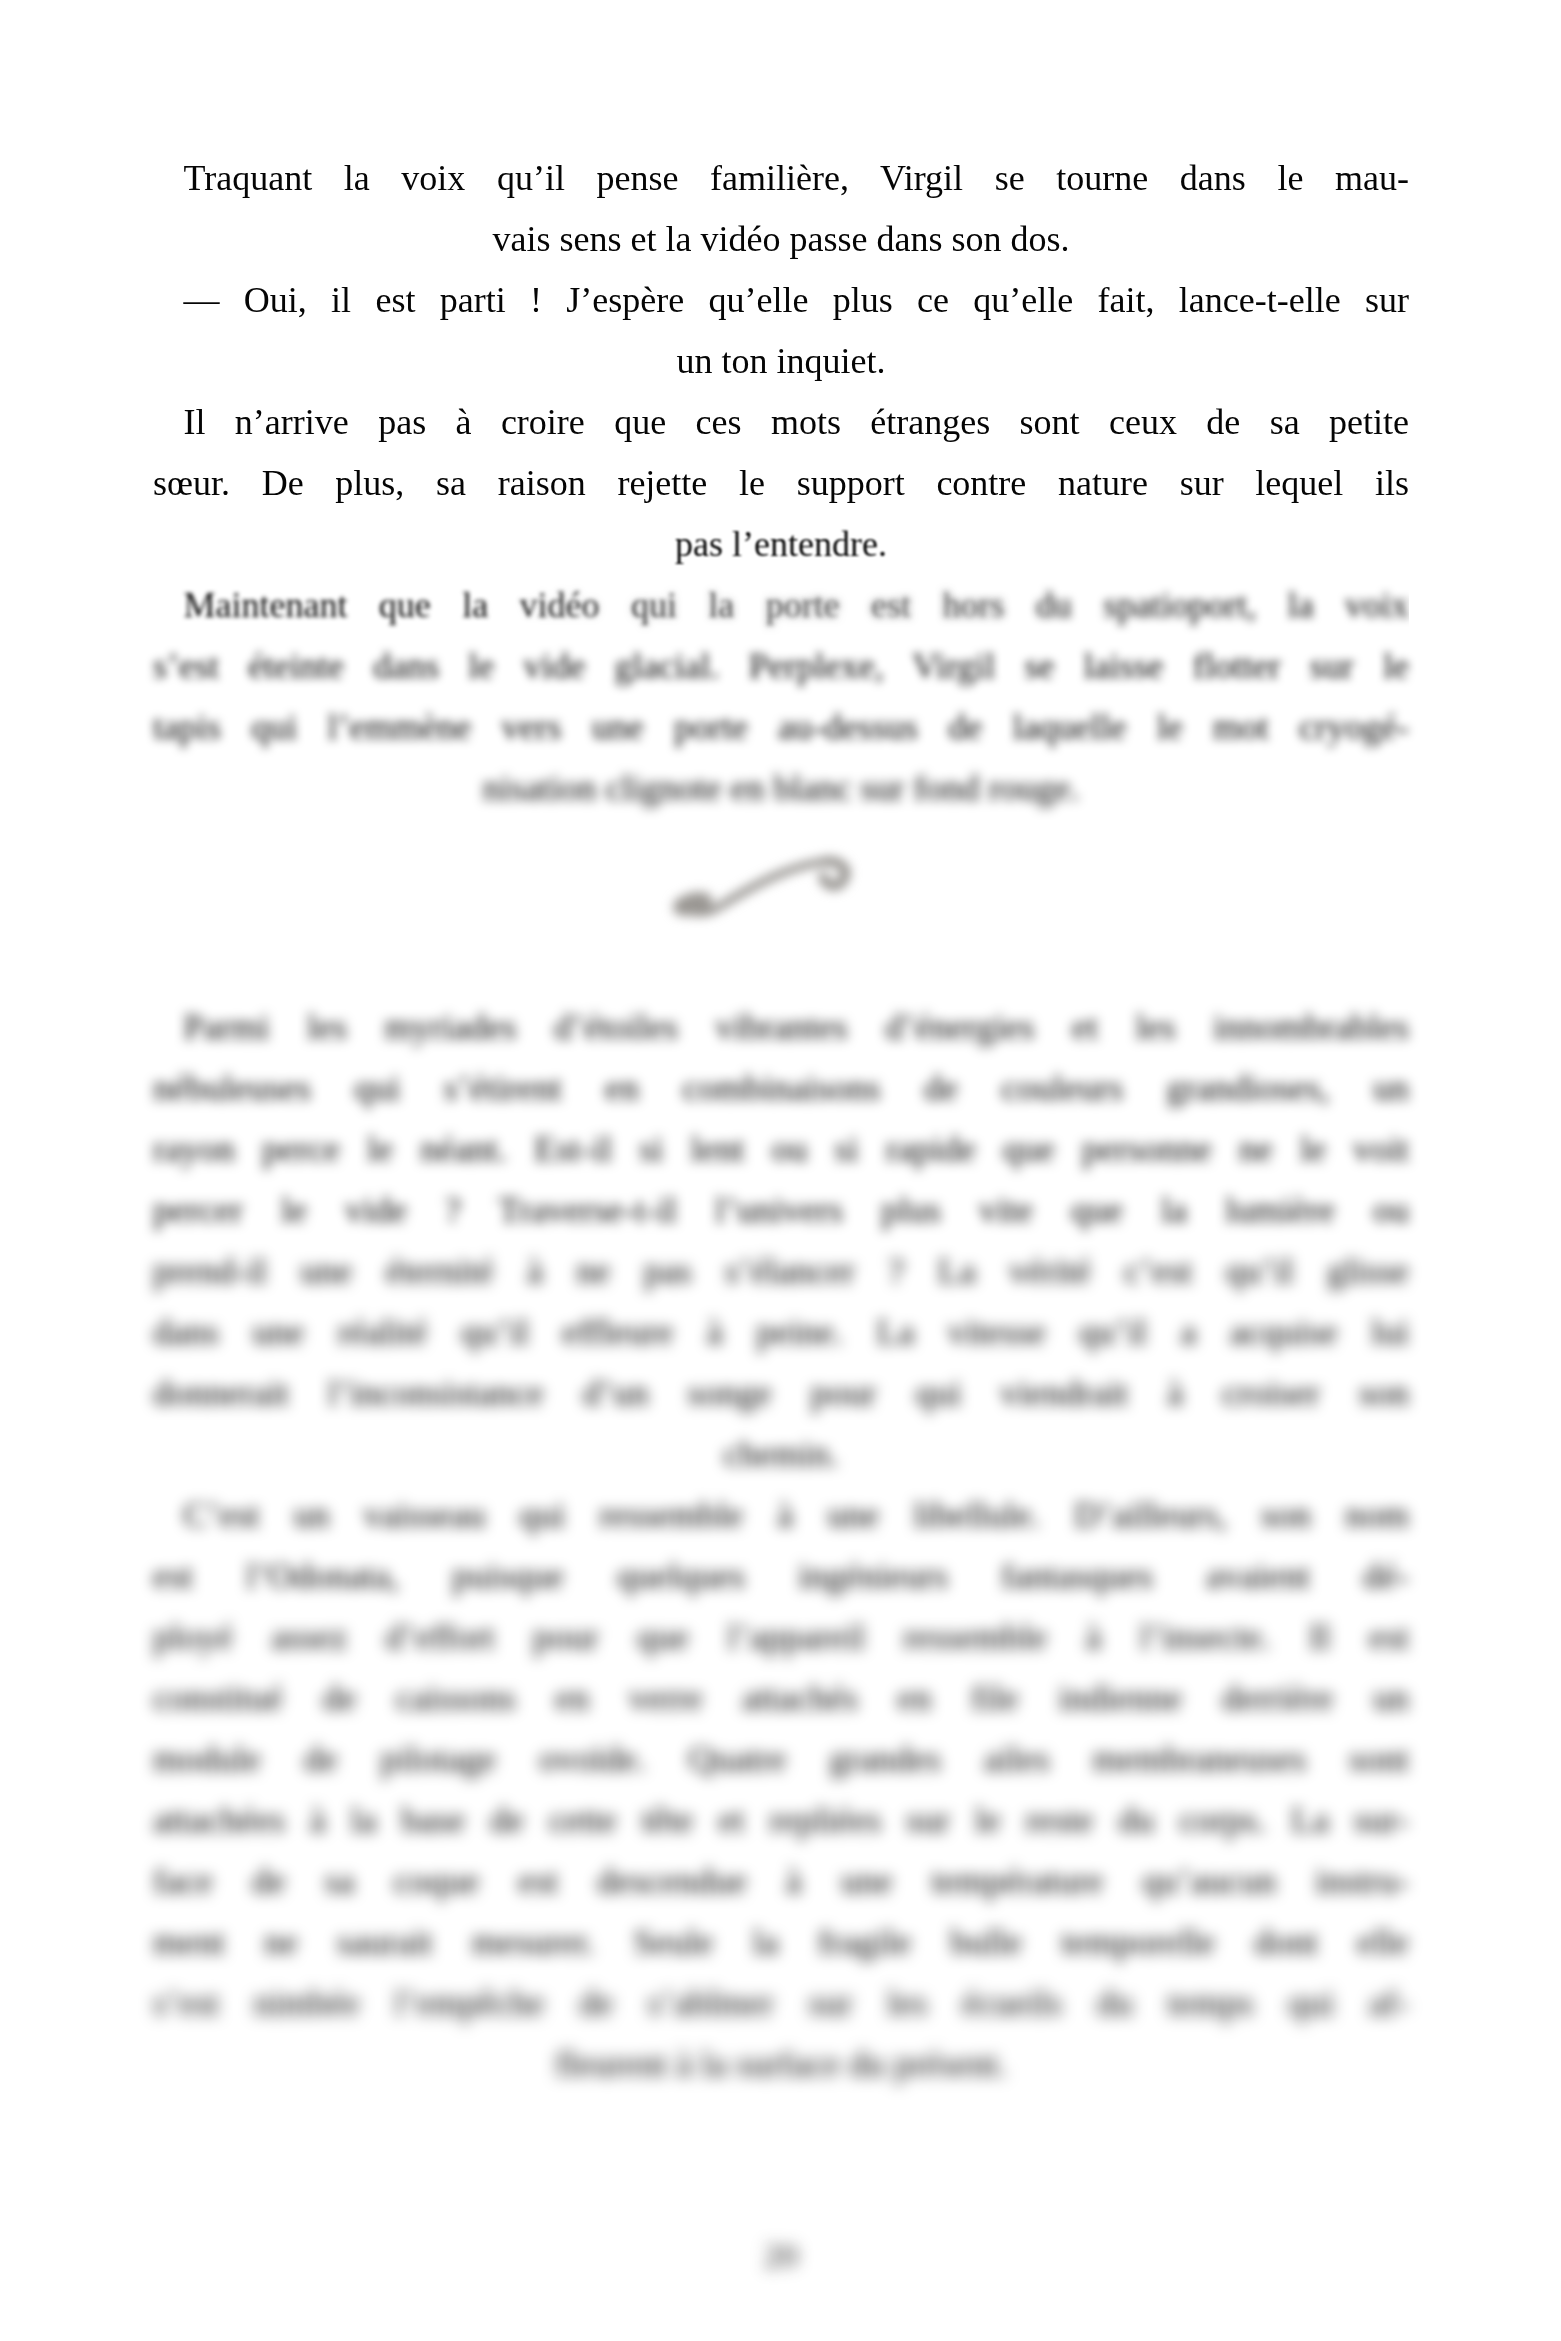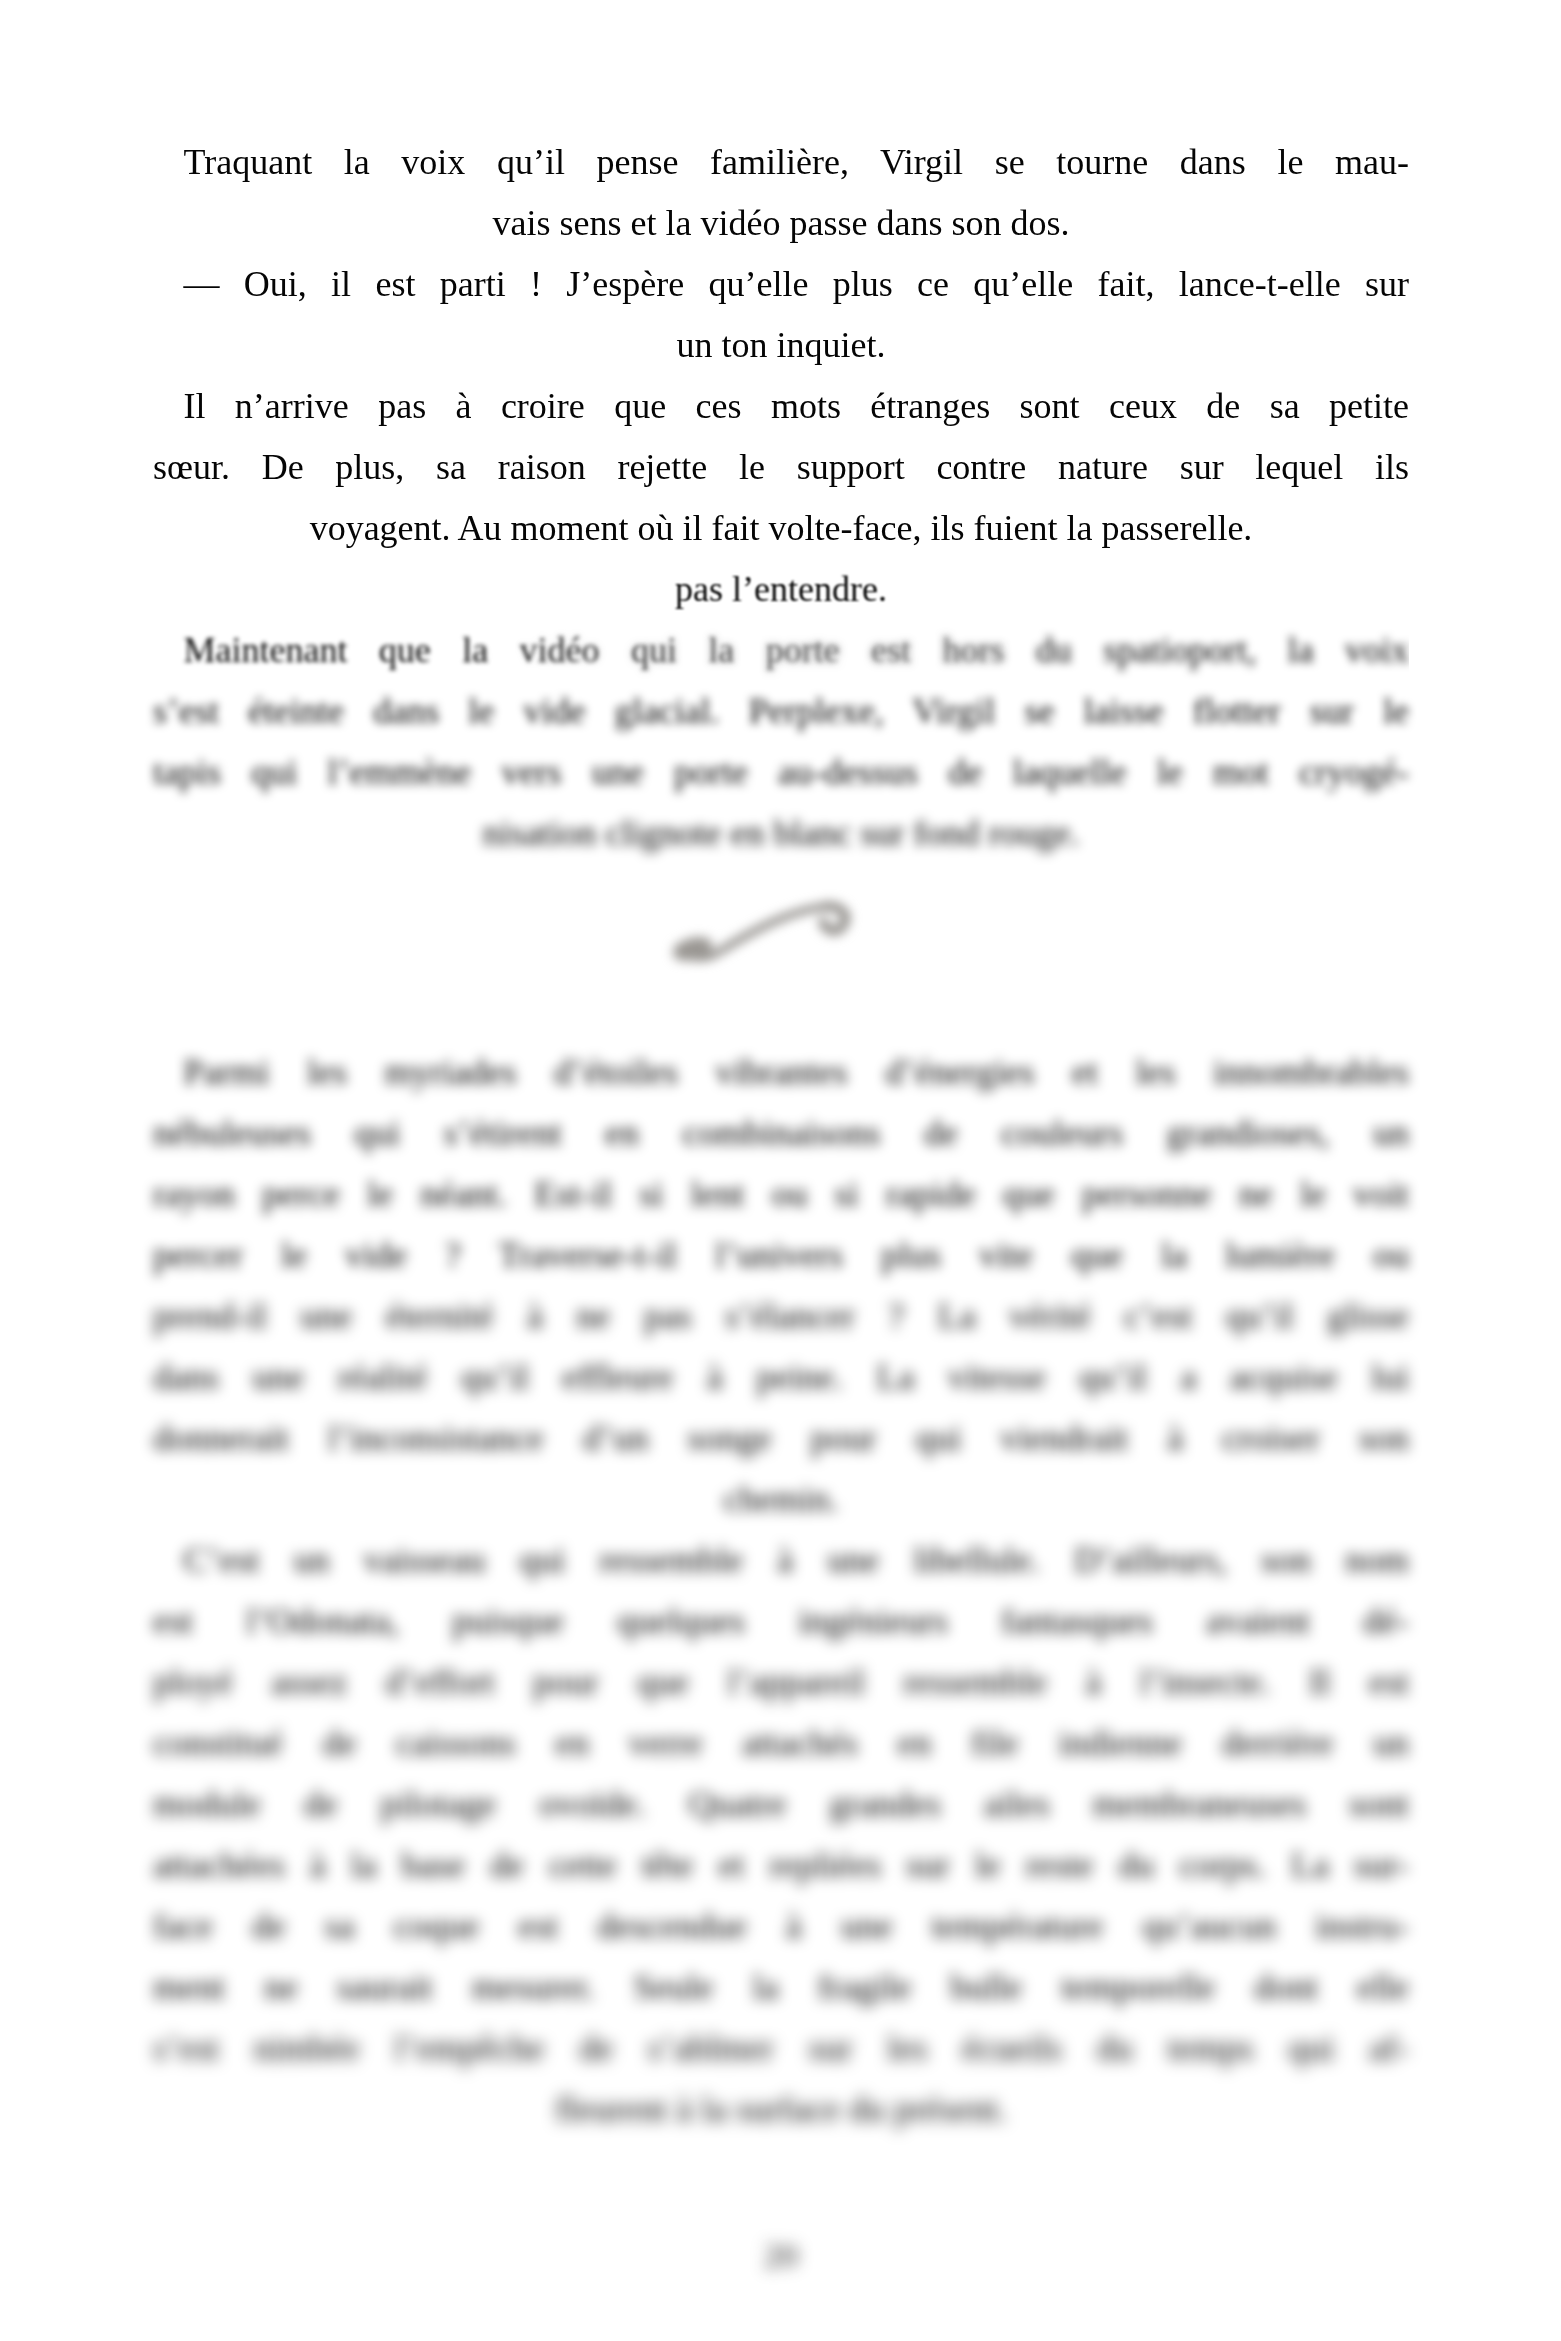--- a/index.html
+++ b/index.html
@@ -13,21 +13,21 @@
     height: 2342px;
     background: #ffffff;
     overflow: hidden;
     font-family: "Liberation Serif", "DejaVu Serif", serif;
     color: #050505;
   }
   .text-block {
     position: absolute;
     left: 153px;
     right: 153px;
-    top: 132px;
+    top: 148px;
     font-size: 36px;
   }
   .line {
     height: 61px;
     line-height: 61px;
     text-align: center;
     white-space: normal;
   }
   .line.just {
     text-align: justify;
@@ -83,21 +83,20 @@
 <body>
 
 <div class="page">
   <div class="text-block">
       <div class="line indent just">Traquant la voix qu’il pense familière, Virgil se tourne dans le mau-</div>
       <div class="line">vais sens et la vidéo passe dans son dos.</div>
       <div class="line indent just">— Oui, il est parti ! J’espère qu’elle plus ce qu’elle fait, lance-t-elle sur</div>
       <div class="line">un ton inquiet.</div>
       <div class="line indent just">Il n’arrive pas à croire que ces mots étranges sont ceux de sa petite</div>
       <div class="line just">sœur. De plus, sa raison rejette le support contre nature sur lequel ils</div>
-      <div class="line">voyagent. Au moment où il fait volte-face, ils fuient la passerelle.</div>
       <div class="line" style="filter: blur(1.2px);">pas l’entendre.</div>
       <div class="line indent just dual">
         <span class="layer maskL indent just" style="filter: blur(2px);">Maintenant que la vidéo qui la porte est hors du spatioport, la voix</span>
         <span class="layer maskR indent just" style="filter: blur(4.4px);">Maintenant que la vidéo qui la porte est hors du spatioport, la voix</span>
       </div>
       <div class="line just" style="filter: blur(4.4px);">s’est éteinte dans le vide glacial. Perplexe, Virgil se laisse flotter sur le</div>
       <div class="line just" style="filter: blur(4.9px);">tapis qui l’emmène vers une porte au-dessus de laquelle le mot cryogé-</div>
       <div class="line" style="filter: blur(5.3px);">nisation clignote en blanc sur fond rouge.</div>
       <div class="divider" style="filter: blur(5.5px);">
     <svg width="220" height="102" viewBox="0 0 260 120" fill="none" xmlns="http://www.w3.org/2000/svg">

